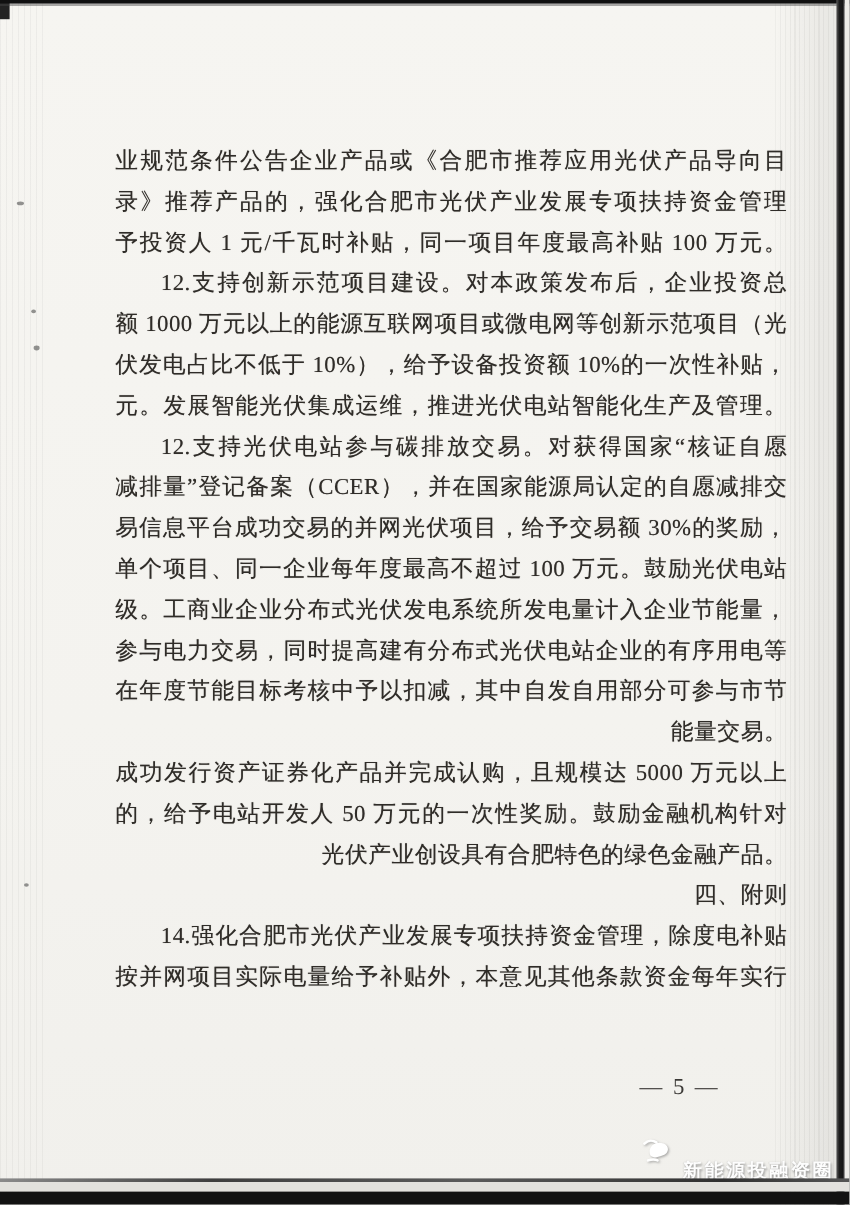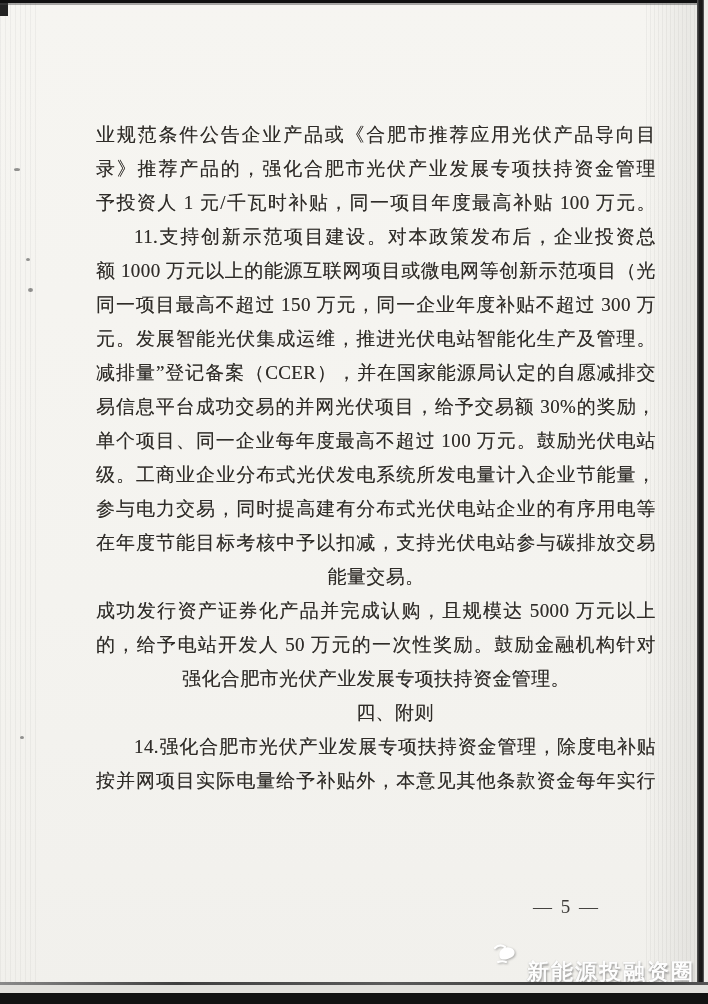--- a/index.html
+++ b/index.html
@@ -48,21 +48,21 @@
     margin-left: 12px;
   }
   .line {
     height: 34px;
     overflow: hidden;
     text-align: justify;
     text-align-last: justify;
     text-justify: inter-character;
     letter-spacing: 0.4px;
   }
-  .line.short  { text-align: center; text-align-last: auto; }
+  .line.short  { text-align: right; text-align-last: auto; }
   .line.indent { text-indent: 2em; }
   .line.bold   { font-weight: normal; }
 
   .page-number {
     position: absolute;
     top: 896px;
     left: 84px;
     width: 516px;
     text-align: right;
     font-size: 19px;
@@ -75,21 +75,21 @@
     position: absolute;
     right: 13px;
     bottom: 17px;
     display: flex;
     align-items: center;
     gap: 5px;
   }
   .watermark-logo { width: 30px; height: 30px; filter: drop-shadow(1px 1px 1px rgba(110,110,110,0.55)); }
   .watermark-text {
     font-family: "Liberation Sans", sans-serif;
-    font-size: 22px;
+    font-size: 16px;
     font-weight: bold;
     letter-spacing: 2px;
     color: #fdfdfd;
     text-shadow: 1px 1.5px 2px rgba(105,105,105,0.6), -0.5px -0.5px 1px rgba(150,150,150,0.35);
     margin-top: 38px;
   }
 </style>
 </head>
 <body>
 
@@ -100,34 +100,35 @@
   <div class="corner-mark"></div>
   <div class="speck" style="left:14px; top:168px; width:6px; height:3px;"></div>
   <div class="speck" style="left:26px; top:258px; width:4px; height:3px;"></div>
   <div class="speck" style="left:28px; top:288px; width:5px; height:4px;"></div>
   <div class="speck" style="left:20px; top:736px; width:4px; height:3px;"></div>
 
   <div class="doc-text">
     <div class="line">业规范条件公告企业产品或《合肥市推荐应用光伏产品导向目</div>
     <div class="line">录》推荐产品的，强化合肥市光伏产业发展专项扶持资金管理</div>
     <div class="line">予投资人 1 元/千瓦时补贴，同一项目年度最高补贴 100 万元。</div>
-    <div class="line indent">11.支持创新示范项目建设。对本政策发布后，企业投资总</div>
+    <div class="line indent">12.支持创新示范项目建设。对本政策发布后，企业投资总</div>
     <div class="line">额 1000 万元以上的能源互联网项目或微电网等创新示范项目（光</div>
-    <div class="line">同一项目最高不超过 150 万元，同一企业年度补贴不超过 300 万</div>
+    <div class="line">伏发电占比不低于 10%），给予设备投资额 10%的一次性补贴，</div>
     <div class="line">元。发展智能光伏集成运维，推进光伏电站智能化生产及管理。</div>
+    <div class="line indent">12.支持光伏电站参与碳排放交易。对获得国家“核证自愿</div>
     <div class="line">减排量”登记备案（CCER），并在国家能源局认定的自愿减排交</div>
     <div class="line">易信息平台成功交易的并网光伏项目，给予交易额 30%的奖励，</div>
     <div class="line">单个项目、同一企业每年度最高不超过 100 万元。鼓励光伏电站</div>
     <div class="line">级。工商业企业分布式光伏发电系统所发电量计入企业节能量，</div>
     <div class="line">参与电力交易，同时提高建有分布式光伏电站企业的有序用电等</div>
-    <div class="line">在年度节能目标考核中予以扣减，支持光伏电站参与碳排放交易</div>
+    <div class="line">在年度节能目标考核中予以扣减，其中自发自用部分可参与市节</div>
     <div class="line short">能量交易。</div>
     <div class="line">成功发行资产证券化产品并完成认购，且规模达 5000 万元以上</div>
     <div class="line">的，给予电站开发人 50 万元的一次性奖励。鼓励金融机构针对</div>
-    <div class="line short">强化合肥市光伏产业发展专项扶持资金管理。</div>
+    <div class="line short">光伏产业创设具有合肥特色的绿色金融产品。</div>
     <div class="line indent bold short">四、附则</div>
     <div class="line indent">14.强化合肥市光伏产业发展专项扶持资金管理，除度电补贴</div>
     <div class="line">按并网项目实际电量给予补贴外，本意见其他条款资金每年实行</div>
   </div>
 
   <div class="page-number">— 5 —</div>
 
   <div class="watermark">
     <svg class="watermark-logo" viewBox="0 0 30 30">
       <path d="M8 20 C5 13, 12 7, 19 10 C24 12, 24 18, 18 20 C13 22, 10 22, 8 20 Z" fill="#ffffff"></path>

